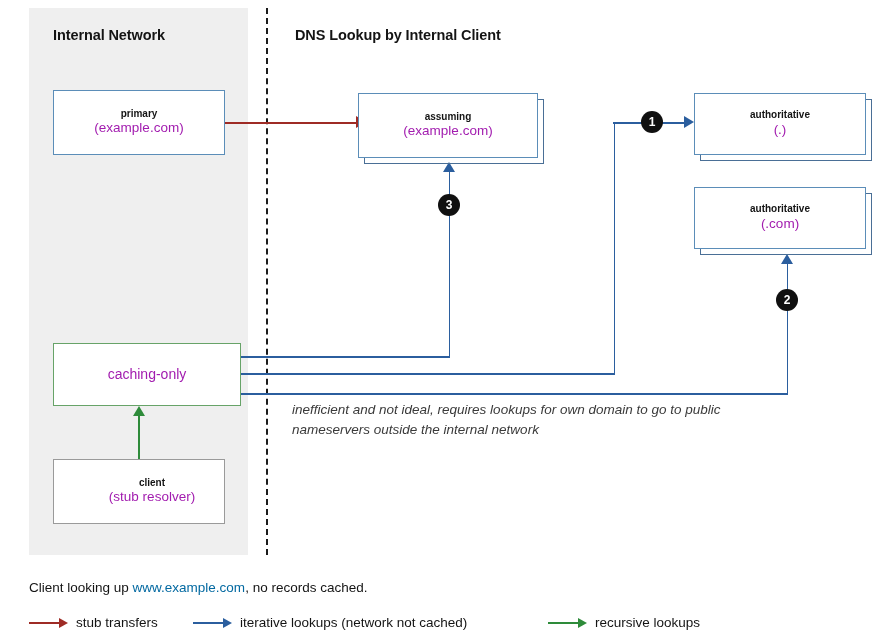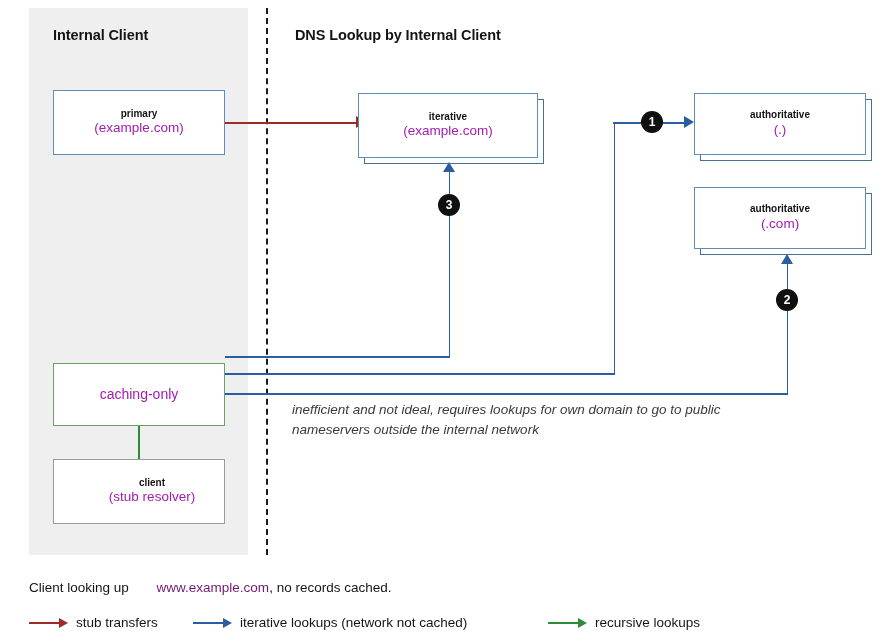--- a/index.html
+++ b/index.html
@@ -49,37 +49,37 @@
          background:#101010;color:#ffffff;font-size:12px;font-weight:bold;
          display:flex;align-items:center;justify-content:center;
          line-height:1;}
 
   
   .annot{position:absolute;font-size:13.5px;font-style:italic;color:#3a3a3a;
          line-height:1.45;width:470px;}
 
   
   .caption{position:absolute;font-size:13.5px;color:#141414;white-space:nowrap;}
-  .caption .link{color:#701a75;margin-left:24px;}
+  .caption .link{color:#0369a1;}
   .legend-item{position:absolute;display:flex;align-items:center;
                font-size:13.5px;color:#141414;white-space:nowrap;}
   .legend-line{display:inline-block;width:30px;height:2px;margin-right:0px;}
   .legend-head{width:0;height:0;border-top:5px solid transparent;
                border-bottom:5px solid transparent;border-left:9px solid;
                margin-right:8px;}
 </style>
 </head>
 <body>
 
 <div id="stage">
 
   <div class="gray-panel" style="left:29px;top:8px;width:219px;height:547px;"></div>
   <div class="divider" style="left:266px;top:8px;height:547px;"></div>
 
-  <div class="sec-head" style="left:53px;top:27px;">Internal Client</div>
+  <div class="sec-head" style="left:53px;top:27px;">Internal Network</div>
   <div class="sec-head" style="left:295px;top:27px;">DNS Lookup by Internal Client</div>
 
   <div class="ln h red" style="left:225px;top:122px;width:133px;"></div>
   <div class="arrow right red" style="left:356px;top:116px;"></div>
 
   <div class="ln v green" style="left:138px;top:415px;height:44px;"></div>
   <div class="arrow up green" style="left:133px;top:406px;"></div>
 
   <div class="ln h" style="left:225px;top:356px;width:225px;"></div>
   <div class="ln v" style="left:448.5px;top:172px;height:184px;"></div>
@@ -94,37 +94,37 @@
   <div class="ln v" style="left:786.5px;top:264px;height:129px;"></div>
   <div class="arrow up" style="left:781px;top:254px;"></div>
 
   <div class="node blue" style="left:53px;top:90px;width:172px;height:65px;">
     <span class="ln1">primary</span>
     <span class="ln2">(example.com)</span>
   </div>
 
   <div class="stack-shadow" style="left:364px;top:99px;width:180px;height:65px;"></div>
   <div class="node blue" style="left:358px;top:93px;width:180px;height:65px;">
-    <span class="ln1">iterative</span>
+    <span class="ln1">assuming</span>
     <span class="ln2">(example.com)</span>
   </div>
 
   <div class="stack-shadow" style="left:700px;top:99px;width:172px;height:62px;"></div>
   <div class="node blue" style="left:694px;top:93px;width:172px;height:62px;">
     <span class="ln1">authoritative</span>
     <span class="ln2">(.)</span>
   </div>
 
   <div class="stack-shadow" style="left:700px;top:193px;width:172px;height:62px;"></div>
   <div class="node blue" style="left:694px;top:187px;width:172px;height:62px;">
     <span class="ln1">authoritative</span>
     <span class="ln2">(.com)</span>
   </div>
 
-  <div class="node green" style="left:53px;top:363px;width:172px;height:63px;">
+  <div class="node green" style="left:53px;top:343px;width:188px;height:63px;">
     <span class="ln2" style="font-size:14px;">caching-only</span>
   </div>
 
   <div class="node gray" style="left:53px;top:459px;width:172px;height:65px;">
     <span class="ln1">client</span>
     <span class="ln2">(stub resolver)</span>
   </div>
 
   <div class="badge" style="left:641px;top:111px;">1</div>
   <div class="badge" style="left:776px;top:289px;">2</div>

